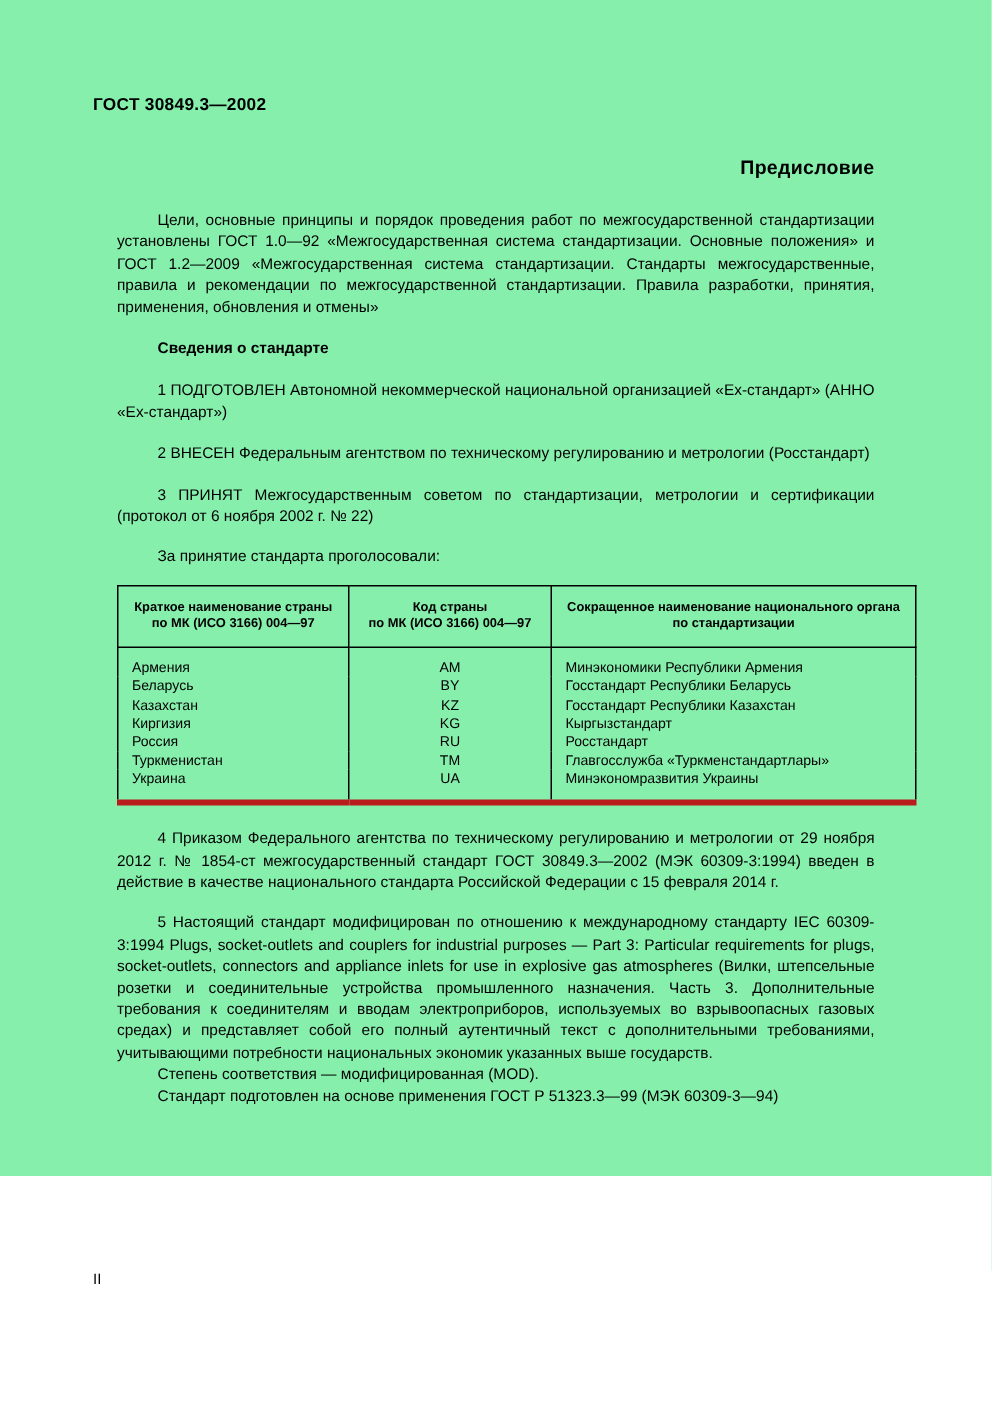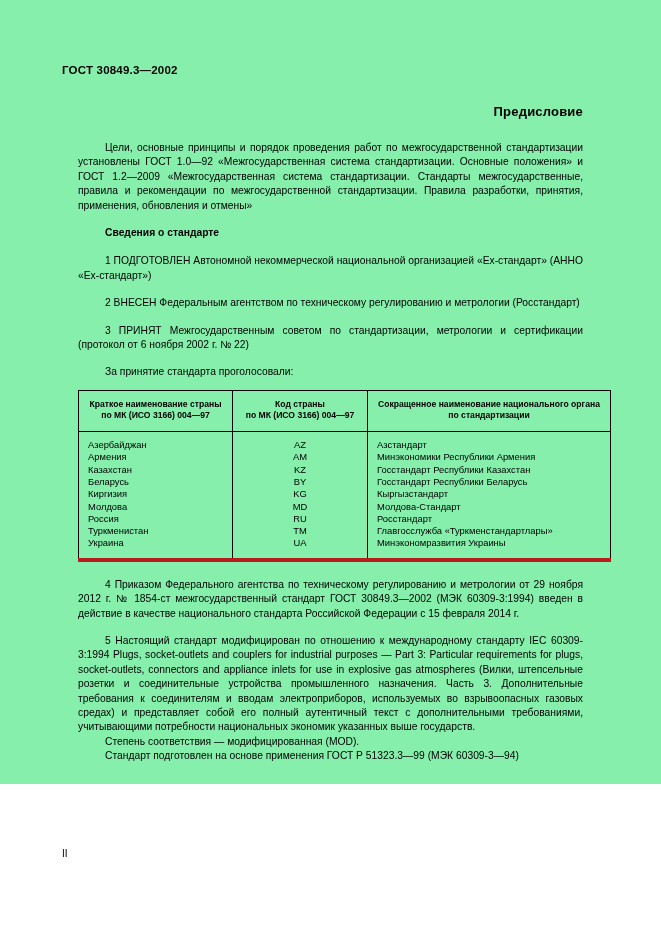--- a/index.html
+++ b/index.html
@@ -152,50 +152,40 @@
             <span>по МК (ИСО 3166) 004—97</span>
           </th>
           <th class="h3">
             <span>Сокращенное наименование национального органа</span><br>
             <span>по стандартизации</span>
           </th>
         </tr>
       </thead>
       <tbody>
         <tr>
-          <td class="c-name">Азербайджан</td>
-          <td class="c-code">AZ</td>
-          <td class="c-body">Азстандарт</td>
-        </tr>
-        <tr>
           <td class="c-name">Армения</td>
           <td class="c-code">AM</td>
           <td class="c-body">Минэкономики Республики Армения</td>
         </tr>
         <tr>
+          <td class="c-name">Беларусь</td>
+          <td class="c-code">BY</td>
+          <td class="c-body">Госстандарт Республики Беларусь</td>
+        </tr>
+        <tr>
           <td class="c-name">Казахстан</td>
           <td class="c-code">KZ</td>
           <td class="c-body">Госстандарт Республики Казахстан</td>
         </tr>
         <tr>
-          <td class="c-name">Беларусь</td>
-          <td class="c-code">BY</td>
-          <td class="c-body">Госстандарт Республики Беларусь</td>
-        </tr>
-        <tr>
           <td class="c-name">Киргизия</td>
           <td class="c-code">KG</td>
           <td class="c-body">Кыргызстандарт</td>
         </tr>
         <tr>
-          <td class="c-name">Молдова</td>
-          <td class="c-code">MD</td>
-          <td class="c-body">Молдова-Стандарт</td>
-        </tr>
-        <tr>
           <td class="c-name">Россия</td>
           <td class="c-code">RU</td>
           <td class="c-body">Росстандарт</td>
         </tr>
         <tr>
           <td class="c-name">Туркменистан</td>
           <td class="c-code">TM</td>
           <td class="c-body">Главгосслужба «Туркменстандартлары»</td>
         </tr>
         <tr>

